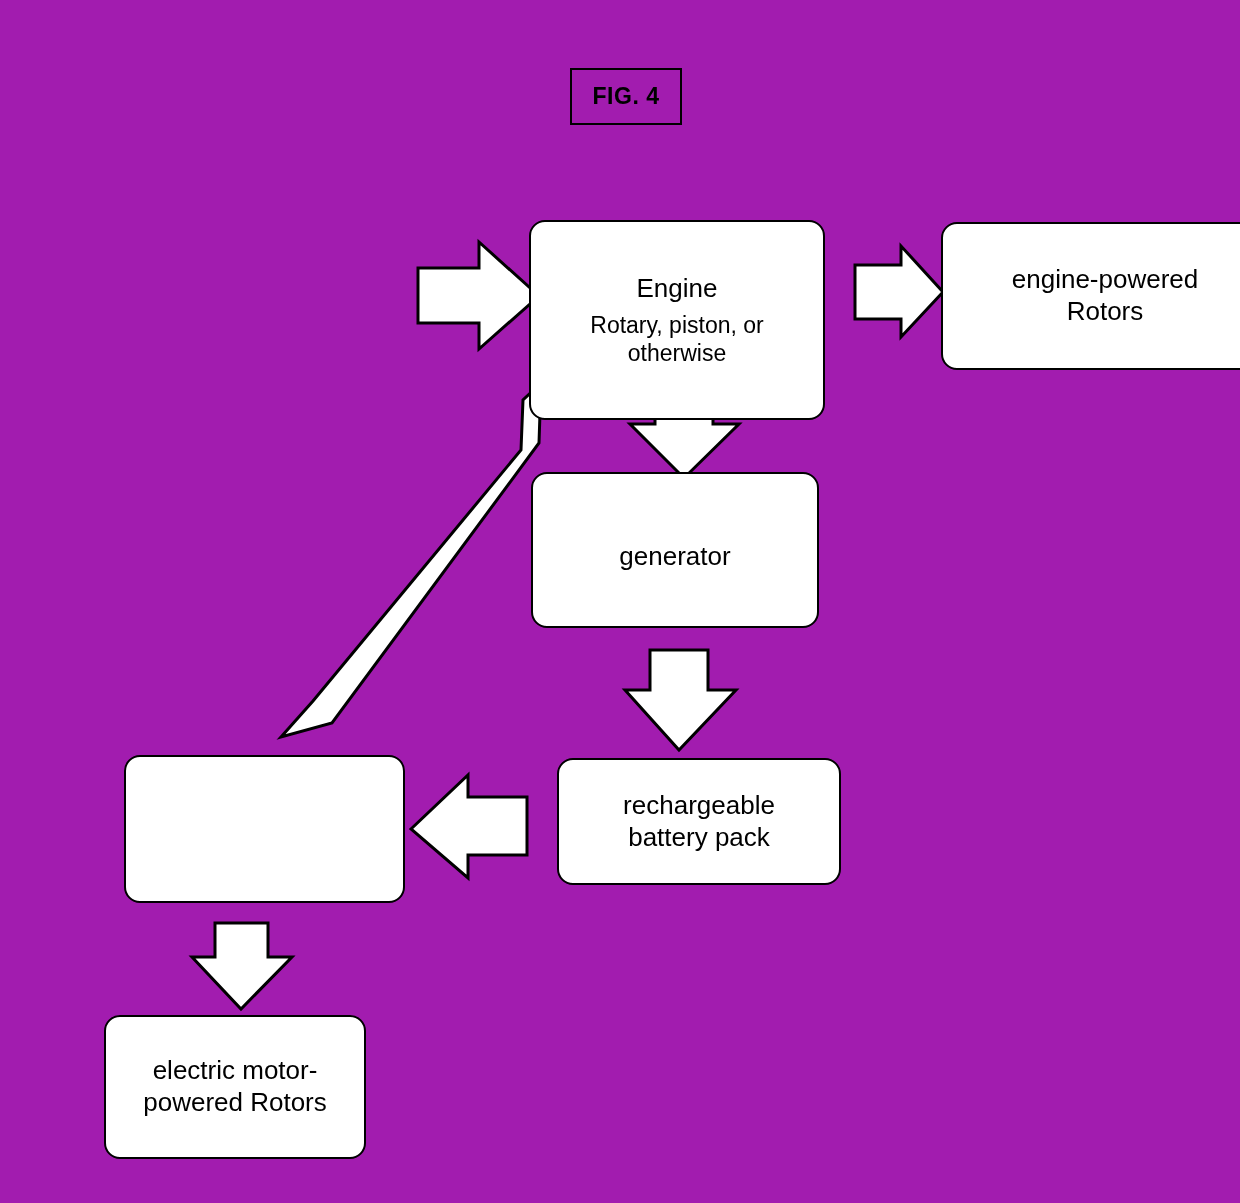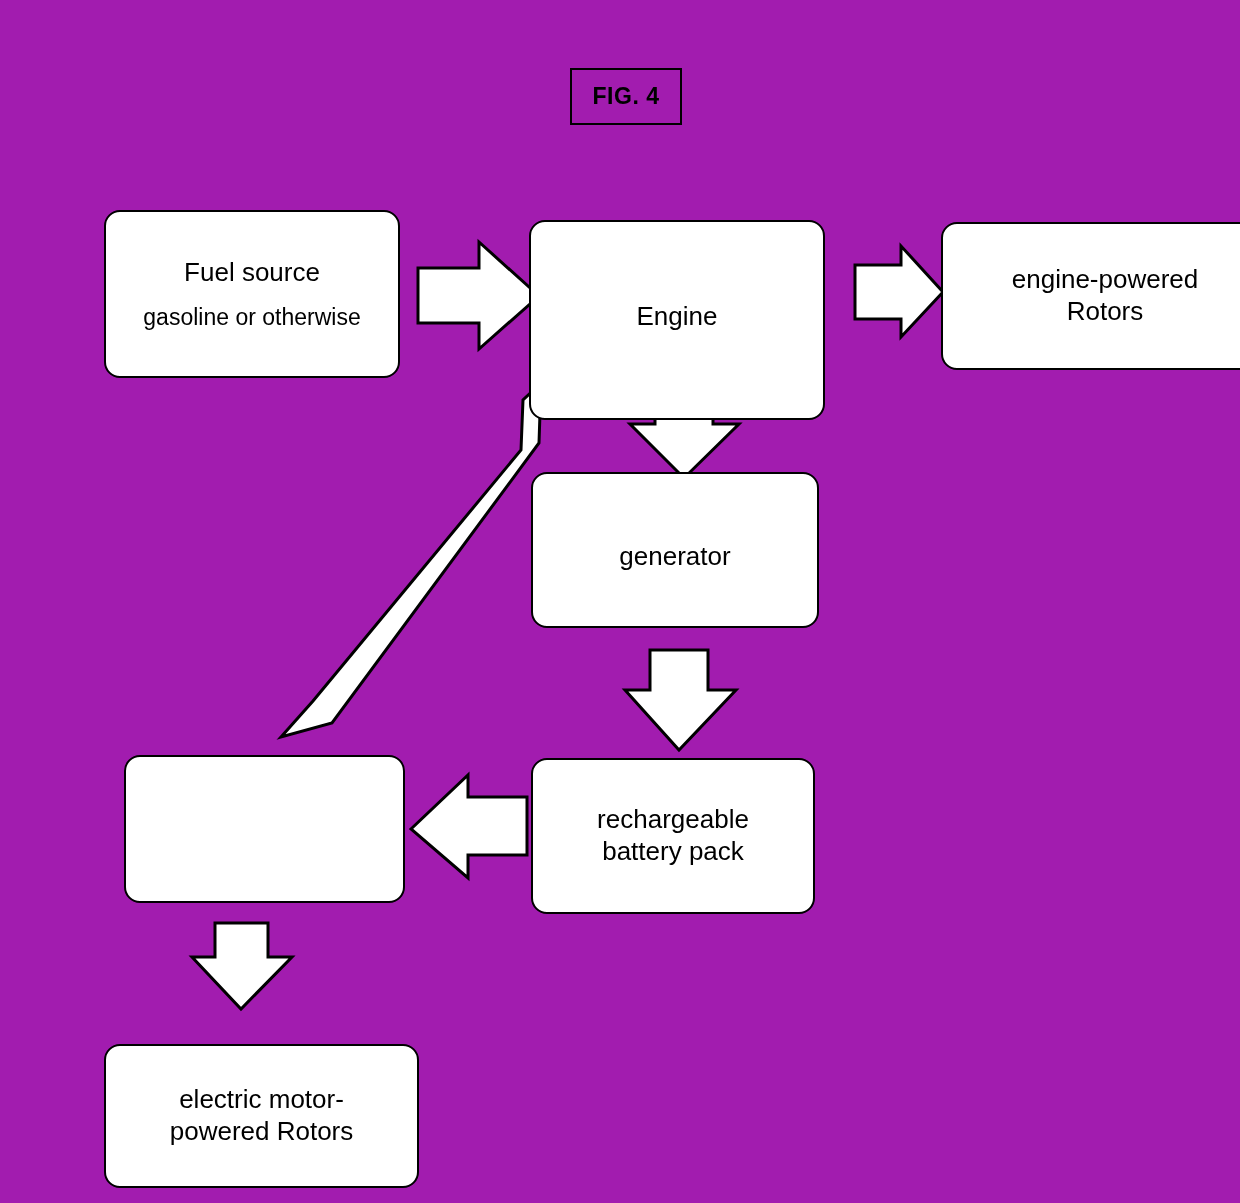--- a/index.html
+++ b/index.html
@@ -58,23 +58,23 @@
     font-size: 23px;
     line-height: 1.22;
     white-space: pre-line;
   }
 
   
   #node-fuel        { left: 104px;  top: 210px;  width: 296px; height: 168px; }
   #node-engine      { left: 529px;  top: 220px;  width: 296px; height: 200px; }
   #node-eng-rotors  { left: 941px;  top: 222px;  width: 328px; height: 148px; }
   #node-generator   { left: 531px;  top: 472px;  width: 288px; height: 156px; justify-content: center; }
-  #node-battery     { left: 531px;  top: 758px;  width: 284px; height: 156px; }
+  #node-battery     { left: 557px;  top: 758px;  width: 284px; height: 127px; }
   #node-ecu         { left: 124px;  top: 755px;  width: 281px; height: 148px; }
-  #node-elec-rotors { left: 104px;  top: 1015px; width: 315px; height: 144px; margin-top: 29px; }
+  #node-elec-rotors { left: 104px;  top: 1015px; width: 262px; height: 144px; }
 
   
   #node-fuel .line-primary   { margin-bottom: 14px; }
   #node-engine .line-primary { margin-bottom: 6px; }
   #node-generator .stack     { margin-top: 14px; }
   #node-ecu .line-secondary  { margin-top: 14px; }
 
   
   #arrow-layer {
     position: absolute;
@@ -110,27 +110,25 @@
 
     <polygon points="650,650 708,650 708,690 736,690 679,750 625,690 650,690"></polygon>
 
     <polygon points="411,829 468,775 468,797 527,797 527,855 468,855 468,878"></polygon>
 
     <polygon points="281,737 313,701 521,450 523,400 541,383 539,443 332,723"></polygon>
 
     <polygon points="215,923 268,923 268,957 292,957 241,1009 192,957 215,957"></polygon>
   </svg>
 
-  <div class="node" id="node-fuel">
-    <div class="line-primary">Fuel source</div>
-    <div class="line-secondary">gasoline or otherwise</div>
-  </div>
 
   <div class="node" id="node-engine">
     <div class="line-primary">Engine</div>
+    <div class="line-secondary">Rotary, piston, or
+otherwise</div>
   </div>
 
   <div class="node" id="node-eng-rotors">
     <div class="line-primary">engine-powered
 Rotors</div>
   </div>
 
   <div class="node" id="node-generator">
     <div class="stack">
       <div class="line-primary">generator</div>

